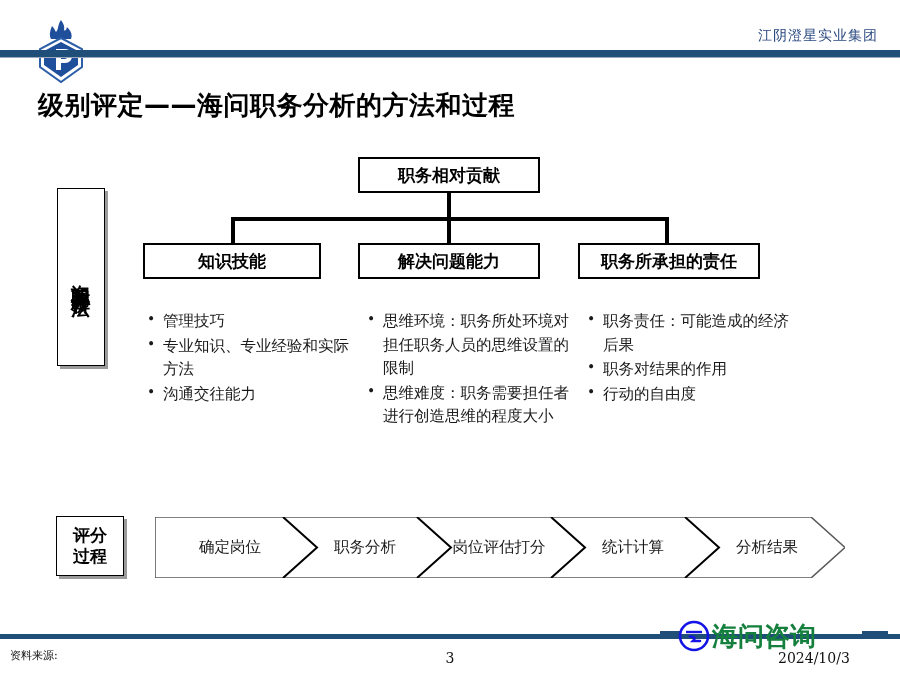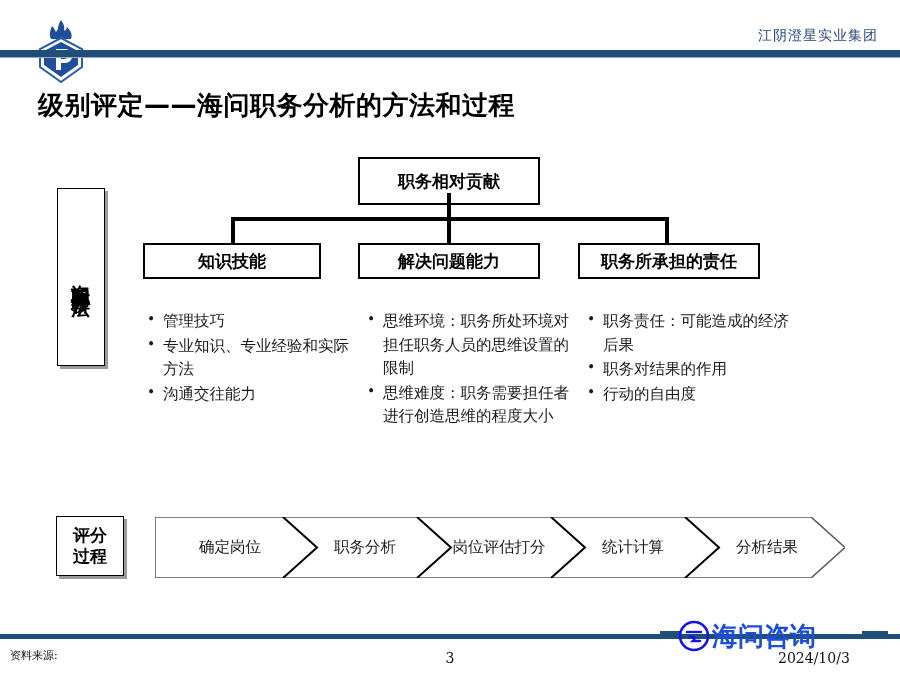--- a/index.html
+++ b/index.html
@@ -80,21 +80,21 @@
     box-sizing: border-box;
     border: 2.5px solid #000;
     background: #fff;
     display: flex;
     align-items: center;
     justify-content: center;
     font-size: 17px;
     font-weight: bold;
     white-space: nowrap;
   }
-  #node-root { left: 358px; top: 157px; width: 182px; height: 48px; }
+  #node-root { left: 358px; top: 157px; width: 182px; height: 36px; }
   #node-c0   { left: 143px; top: 243px; width: 178px; height: 36px; }
   #node-c1   { left: 358px; top: 243px; width: 182px; height: 36px; }
   #node-c2   { left: 578px; top: 243px; width: 182px; height: 36px; }
 
   .connector { position: absolute; background: #000; }
   #conn-stem     { left: 447px; top: 193px; width: 4px; height: 50px; }
   #conn-bus      { left: 231px; top: 217px; width: 438px; height: 4px; }
   #conn-drop-0   { left: 231px; top: 217px; width: 4px; height: 26px; }
   #conn-drop-2   { left: 665px; top: 217px; width: 4px; height: 26px; }
 
@@ -177,21 +177,21 @@
   #footer-logo-mark {
     position: absolute;
     left: 0px; top: 2px;
     width: 32px; height: 32px;
   }
   #footer-logo-text {
     position: absolute;
     left: 34px; top: 1px;
     font-size: 26px;
     font-weight: bold;
-    color: #1d4ed8;
+    color: #15803d;
     letter-spacing: 0px;
     white-space: nowrap;
     font-family: "DejaVu Sans", "Liberation Sans", sans-serif;
   }
   .footer-dash {
     position: absolute;
     background: #1F4E79;
     height: 6px;
   }
   #footer-dash-left  { left: 660px; top: 631px; width: 20px; }

